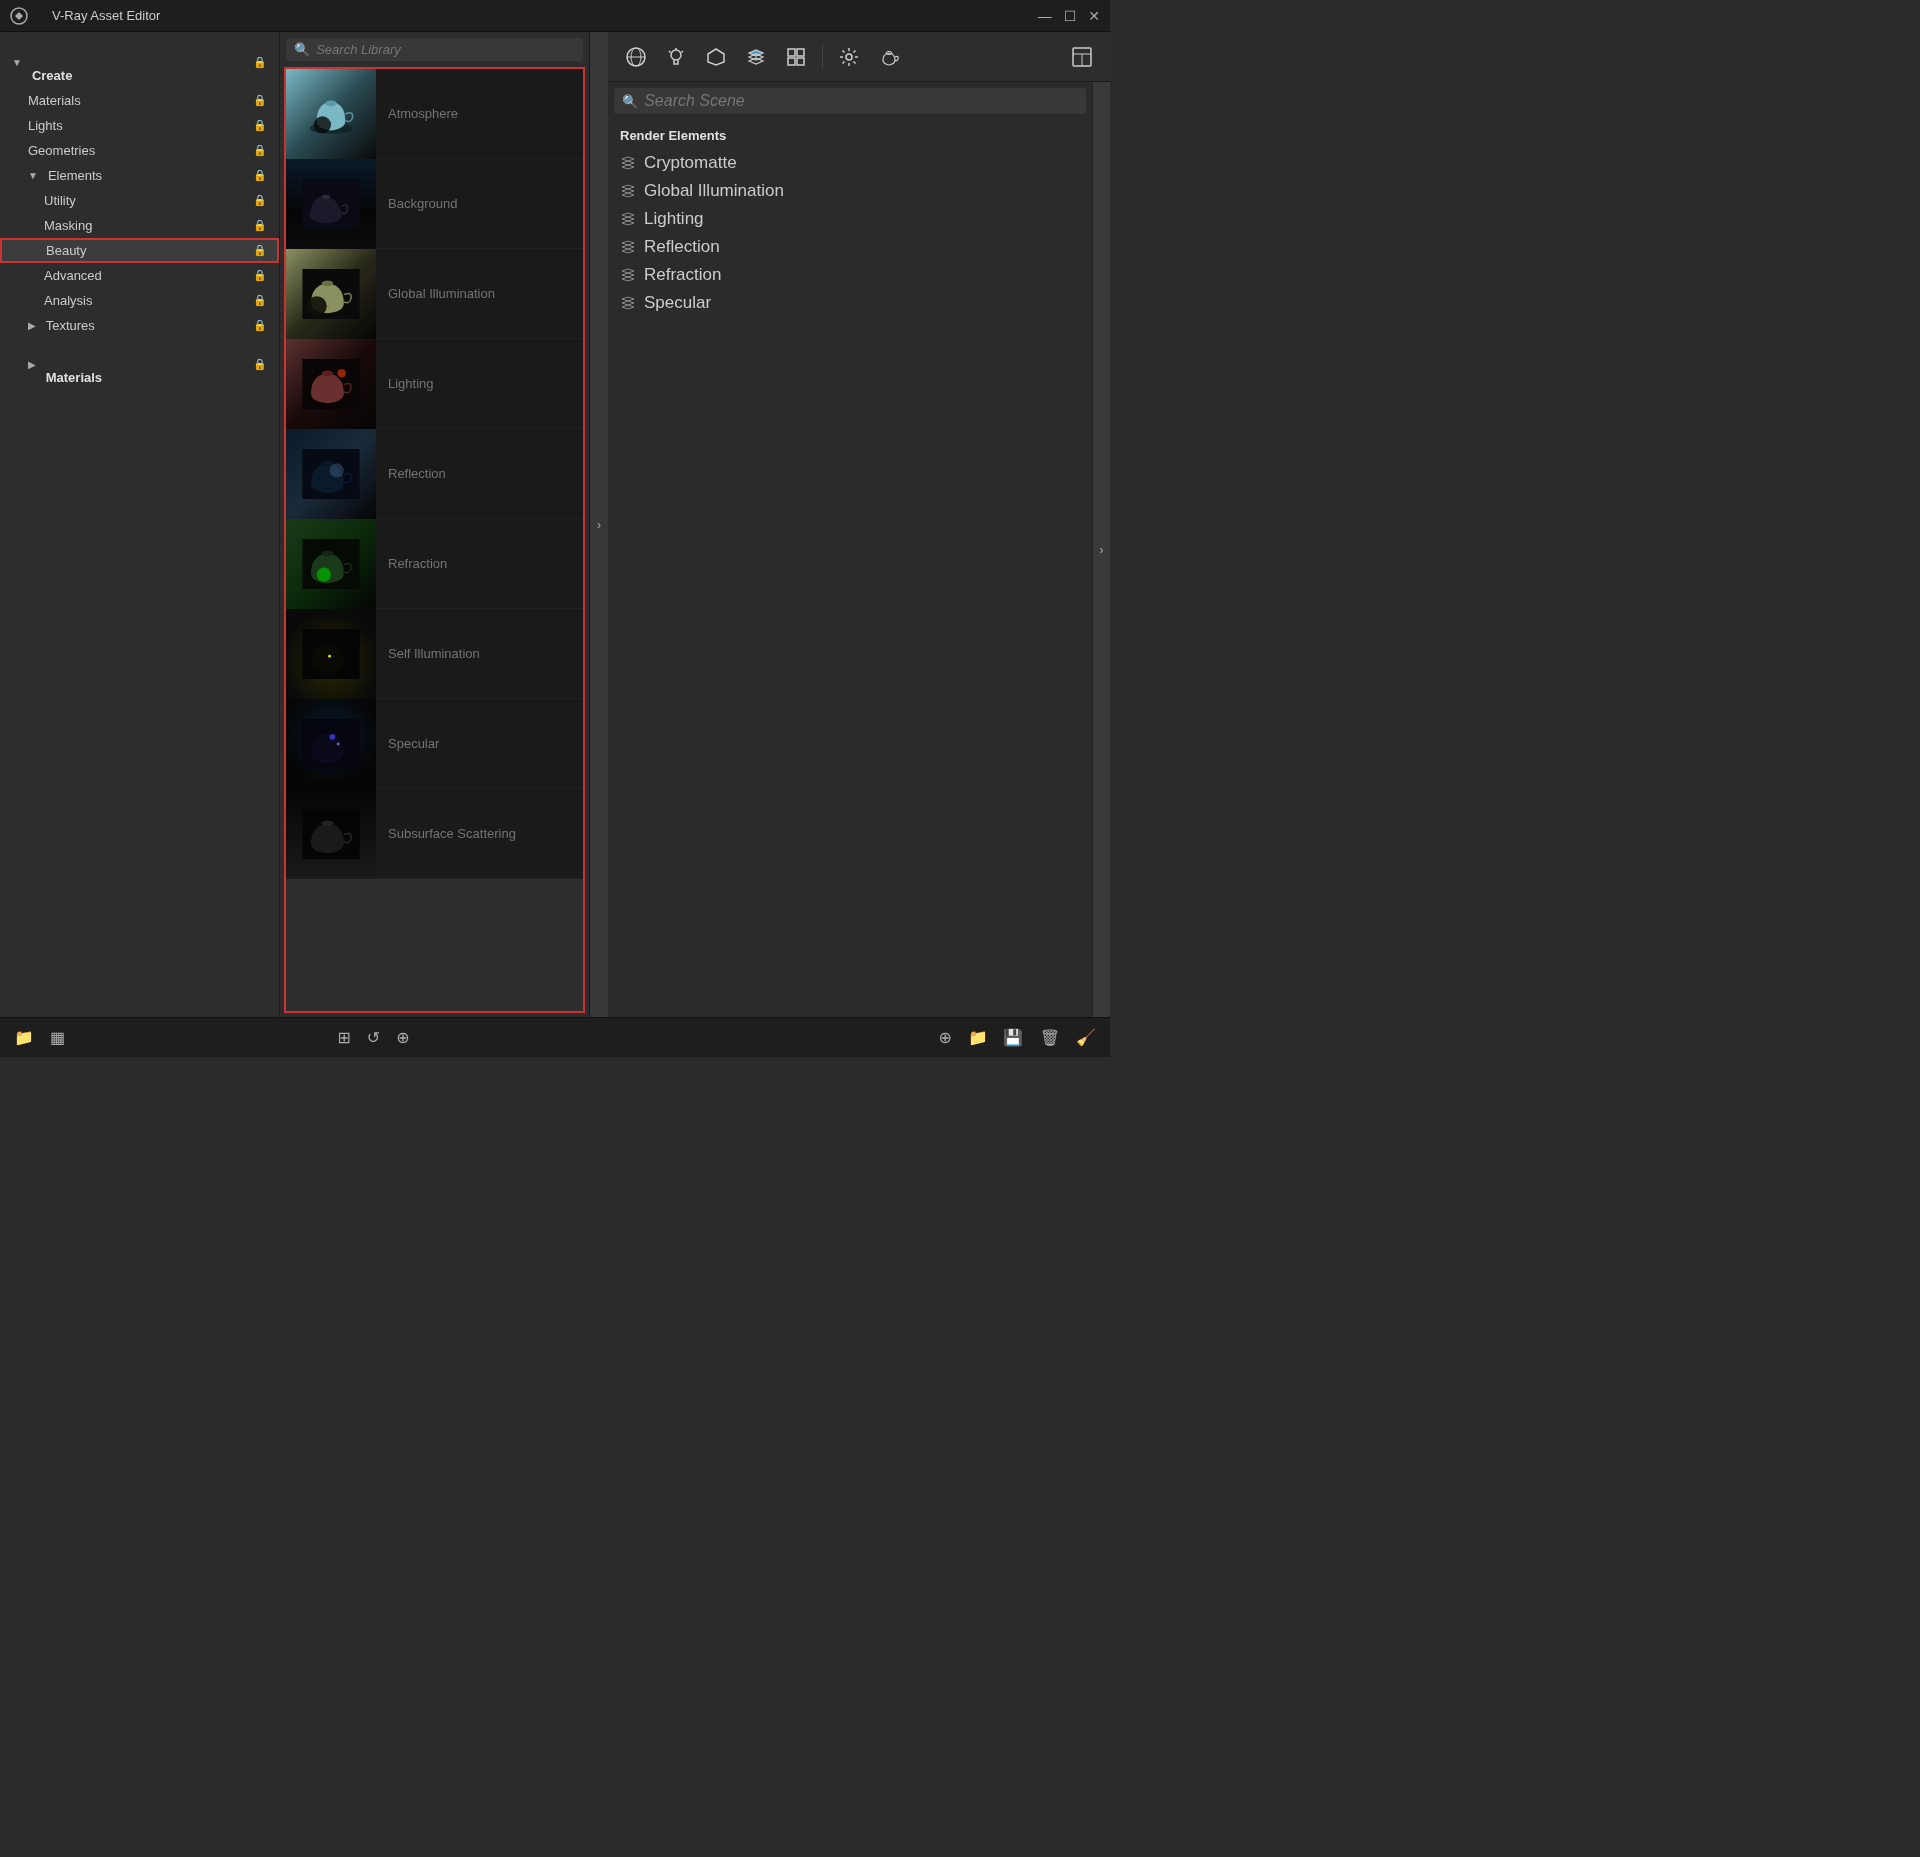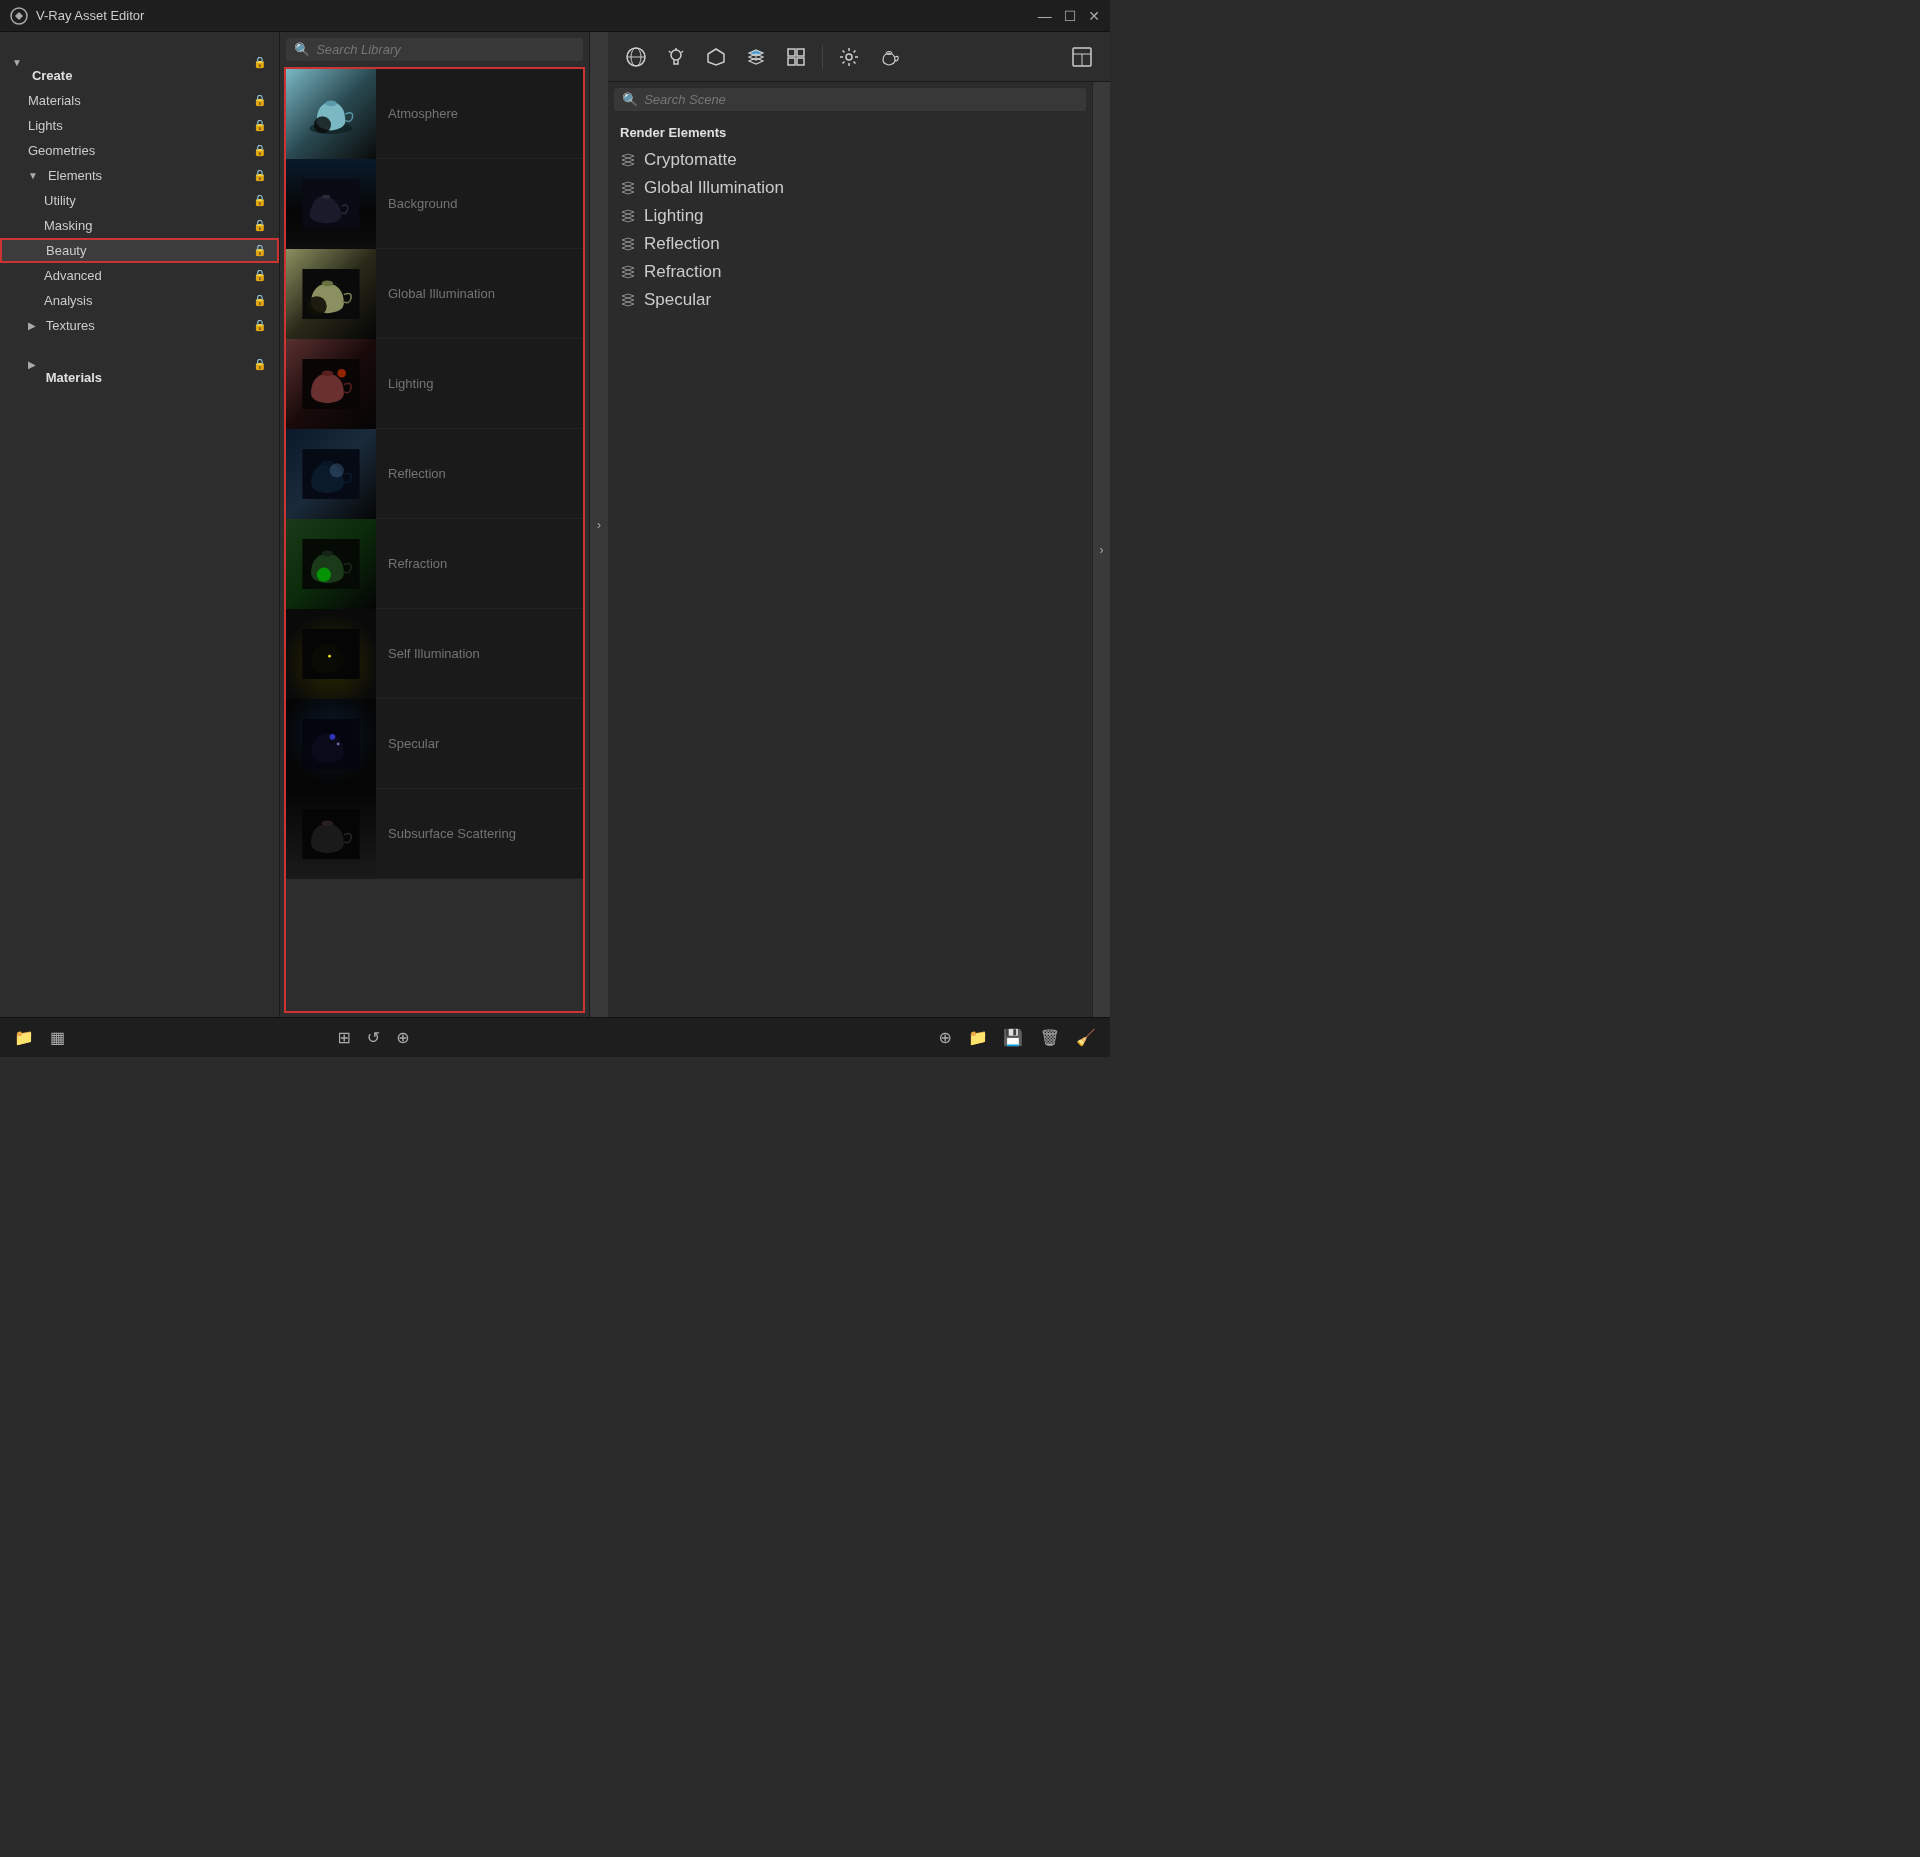--- a/index.html
+++ b/index.html
@@ -19,21 +19,21 @@
       align-items: center;
       background: #1e1e1e;
       height: 32px;
       padding: 0 10px;
       border-bottom: 1px solid #111;
       justify-content: space-between;
     }
     .title-bar-left {
       display: flex;
       align-items: center;
-      gap: 8px;
+      gap: 24px;
       color: #ccc;
       font-size: 13px;
     }
     .title-bar-icon {
       width: 18px;
       height: 18px;
     }
     .title-bar-controls {
       display: flex;
       gap: 12px;
@@ -230,21 +230,21 @@
       margin: 6px;
       border-radius: 3px;
       padding: 4px 8px;
       gap: 6px;
     }
     .right-search input {
       background: transparent;
       border: none;
       outline: none;
       color: #888;
-      font-size: 13px;
+      font-size: 16px;
       width: 100%;
       font-style: italic;
     }
 
     .render-elements-section {
       padding: 8px 12px;
     }
     .render-elements-title {
       font-weight: bold;
       color: #e0e0e0;

